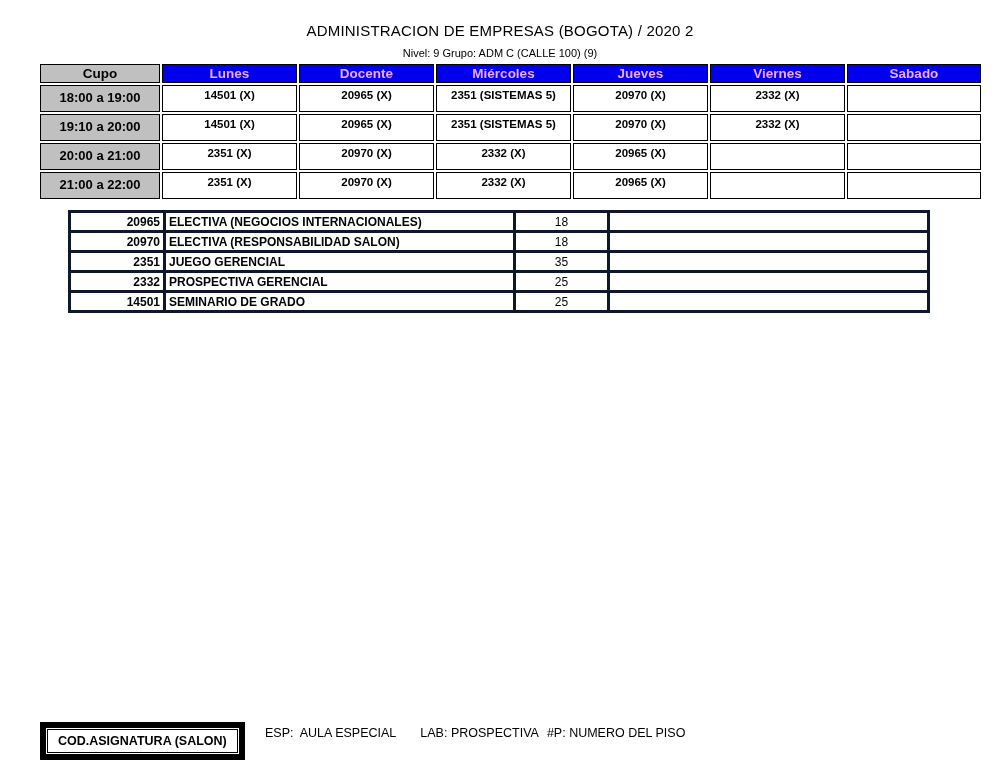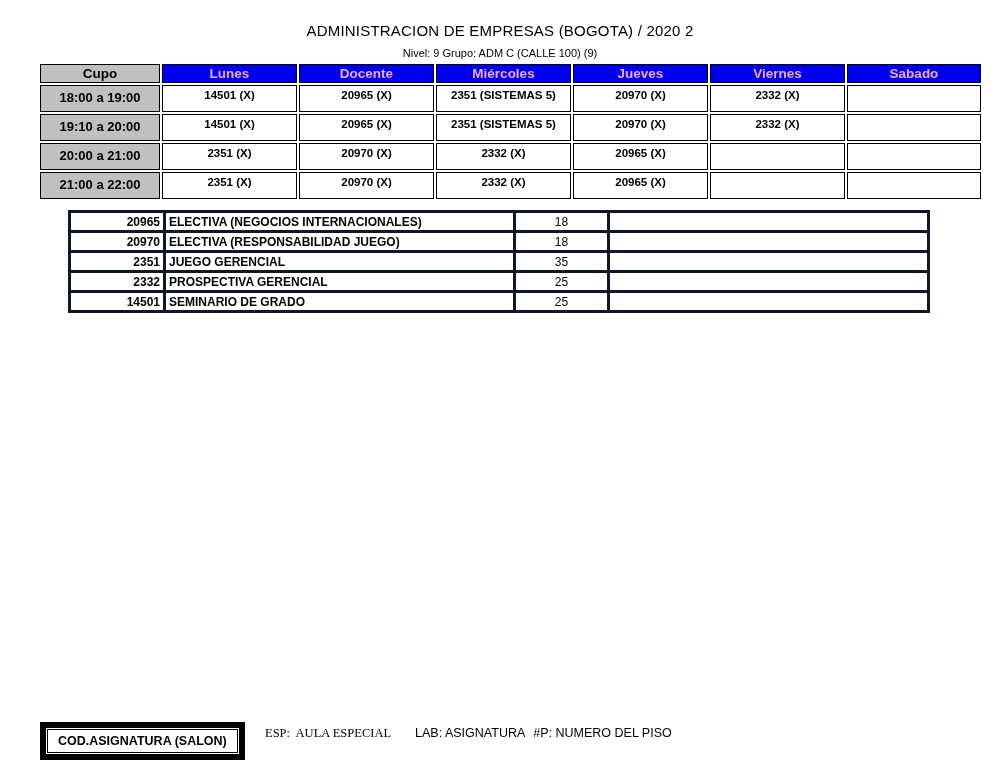--- a/index.html
+++ b/index.html
@@ -55,21 +55,21 @@
     position: absolute; top: 722px; left: 40px;
     border: 6px solid #000000; padding: 1px; background: #fff;
   }
   .code-box-inner {
     border: 1px solid #000;
     padding: 4px 10px;
     font-size: 12.5px; font-weight: bold; white-space: pre;
   }
   .legend { position: absolute; top: 726px; left: 265px; font-size: 12.5px; }
   .legend span { white-space: pre; }
-  .legend .gap1 { margin-right: 24px; font-family: Liberation Serif, serif; }
+  .legend .gap1 { margin-right: 24px; }
   .legend .gap2 { margin-right: 8px; }
 </style>
 </head>
 <body>
 
 <div class="page-header">
   <div class="page-title">ADMINISTRACION DE EMPRESAS (BOGOTA) / 2020 2</div>
   <div class="page-subtitle">Nivel: 9 Grupo: ADM C (CALLE 100) (9)</div>
 </div>
 
@@ -144,21 +144,21 @@
     </colgroup>
     <tbody>
     <tr>
       <td class="codigo-cell">20965</td>
       <td class="asig-cell">ELECTIVA (NEGOCIOS INTERNACIONALES)</td>
       <td class="cupo-cell">18</td>
       <td class="docente-cell"></td>
     </tr>
     <tr>
       <td class="codigo-cell">20970</td>
-      <td class="asig-cell">ELECTIVA (RESPONSABILIDAD JUEGO)</td>
+      <td class="asig-cell">ELECTIVA (RESPONSABILIDAD SALON)</td>
       <td class="cupo-cell">18</td>
       <td class="docente-cell"></td>
     </tr>
     <tr>
       <td class="codigo-cell">2351</td>
       <td class="asig-cell">JUEGO GERENCIAL</td>
       <td class="cupo-cell">35</td>
       <td class="docente-cell"></td>
     </tr>
     <tr>
@@ -175,14 +175,14 @@
     </tr>
   </tbody>
     </table>
 </div>
 
 <div class="code-box">
   <div class="code-box-inner">COD.ASIGNATURA (SALON)</div>
 </div>
 
 <div class="legend">
-  <span class="gap1">ESP:  AULA ESPECIAL</span><span class="gap2">LAB: ASIGNATURA</span><span>#P: NUMERO DEL PISO</span>
+  <span class="gap1">ESP:  AULA ESPECIAL</span><span class="gap2">LAB: PROSPECTIVA</span><span>#P: NUMERO DEL PISO</span>
 </div>
 
 </body></html>

